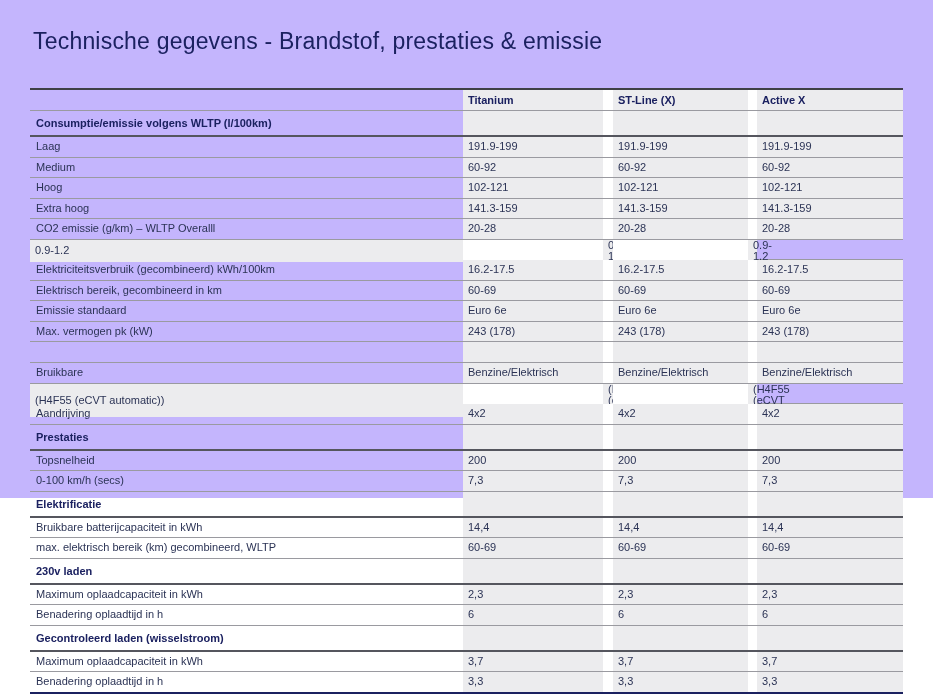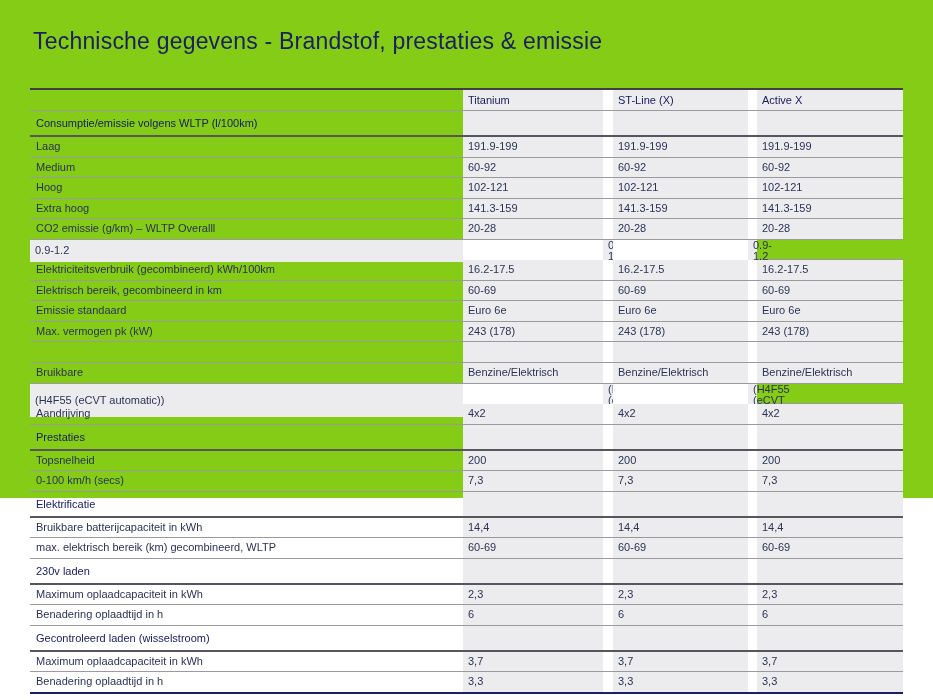--- a/index.html
+++ b/index.html
@@ -2,21 +2,21 @@
 <html><head>
 <meta charset="utf-8">
 <style>
   html,body{margin:0;padding:0;background:#ffffff;}
   body{
     width:933px;height:700px;overflow:hidden;
     font-family:"Liberation Sans","DejaVu Sans",sans-serif;
     color:#2b3355;
     -webkit-font-smoothing:antialiased;
   }
-  .page{position:relative;width:933px;height:498px;background:#84cc16;}
+  .page{position:relative;width:933px;height:498px;background:#c4b5fd;}
   .page-title{
     position:absolute;left:33px;top:28px;
     font-size:23px;font-weight:500;letter-spacing:.2px;
     color:#1b2160;
   }
   .spec-table{
     position:absolute;left:30px;top:88px;width:873px;
     border-top:2px solid #3f4046;
   }
   .row{
@@ -25,24 +25,24 @@
     align-items:center;
     border-bottom:1px solid #9a9aa0;
     font-size:11px;
     line-height:1;
   }
   .row .c-label{padding-left:6px;color:#2b3355;}
   .row .c-val{align-self:stretch;display:flex;align-items:center;background:#ececee;padding-left:5px;color:#2b3355;}
   .row .c-gap{align-self:stretch;background:#ffffff;}
   .row.h-data{height:19.5px;}
   .row.h-head{height:20px;}
-  .row.h-head .c-label,.row.h-head .c-val{font-weight:normal;color:#1b2160;}
+  .row.h-head .c-label,.row.h-head .c-val{font-weight:bold;color:#1b2160;}
   .row.h-section{height:24px;border-bottom:2px solid #55565e;}
   .row.h-section .c-label{
-    font-weight:normal;color:#1b2160;align-self:end;padding-bottom:6px;
+    font-weight:bold;color:#1b2160;align-self:end;padding-bottom:6px;
   }
   .row.h-section .c-val{color:transparent;}
   .row.h-spacer{height:20px;}
   .row.last{border-bottom:2px solid #1b2160;}
 </style>
 </head>
 <body>
 
 <div class="page">
   <div class="page-title">Technische gegevens - Brandstof, prestaties &amp; emissie</div>

